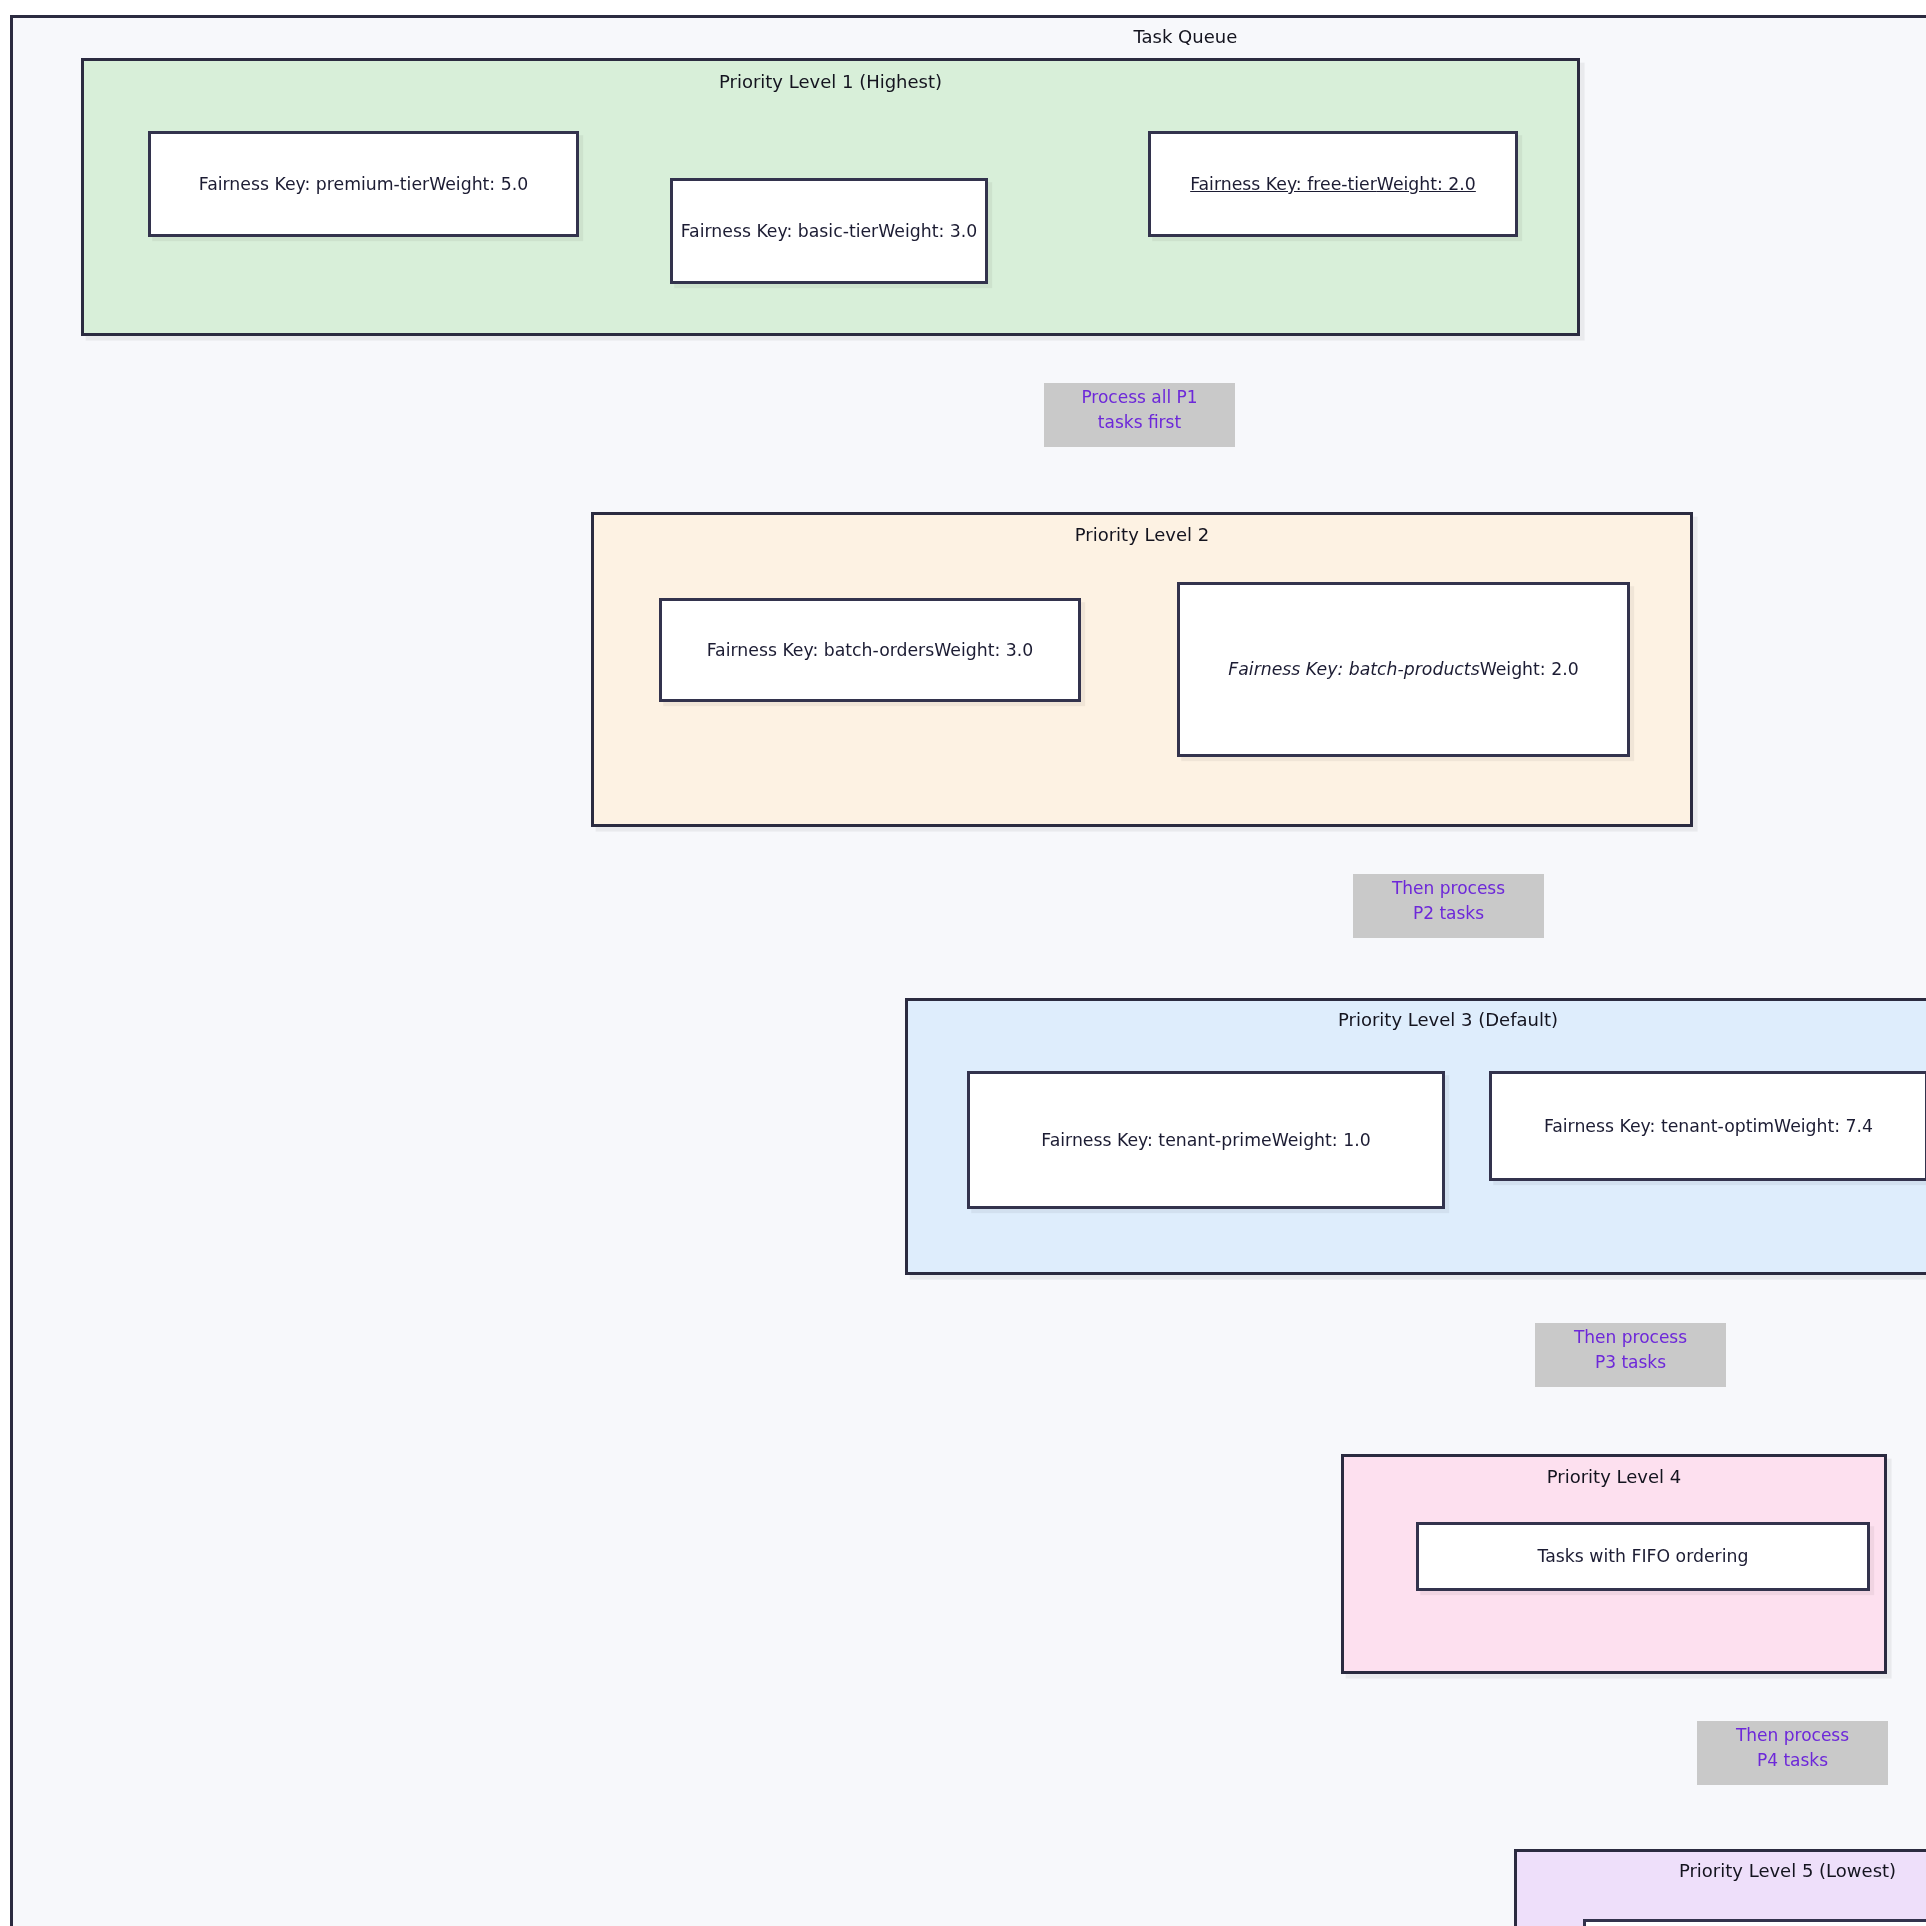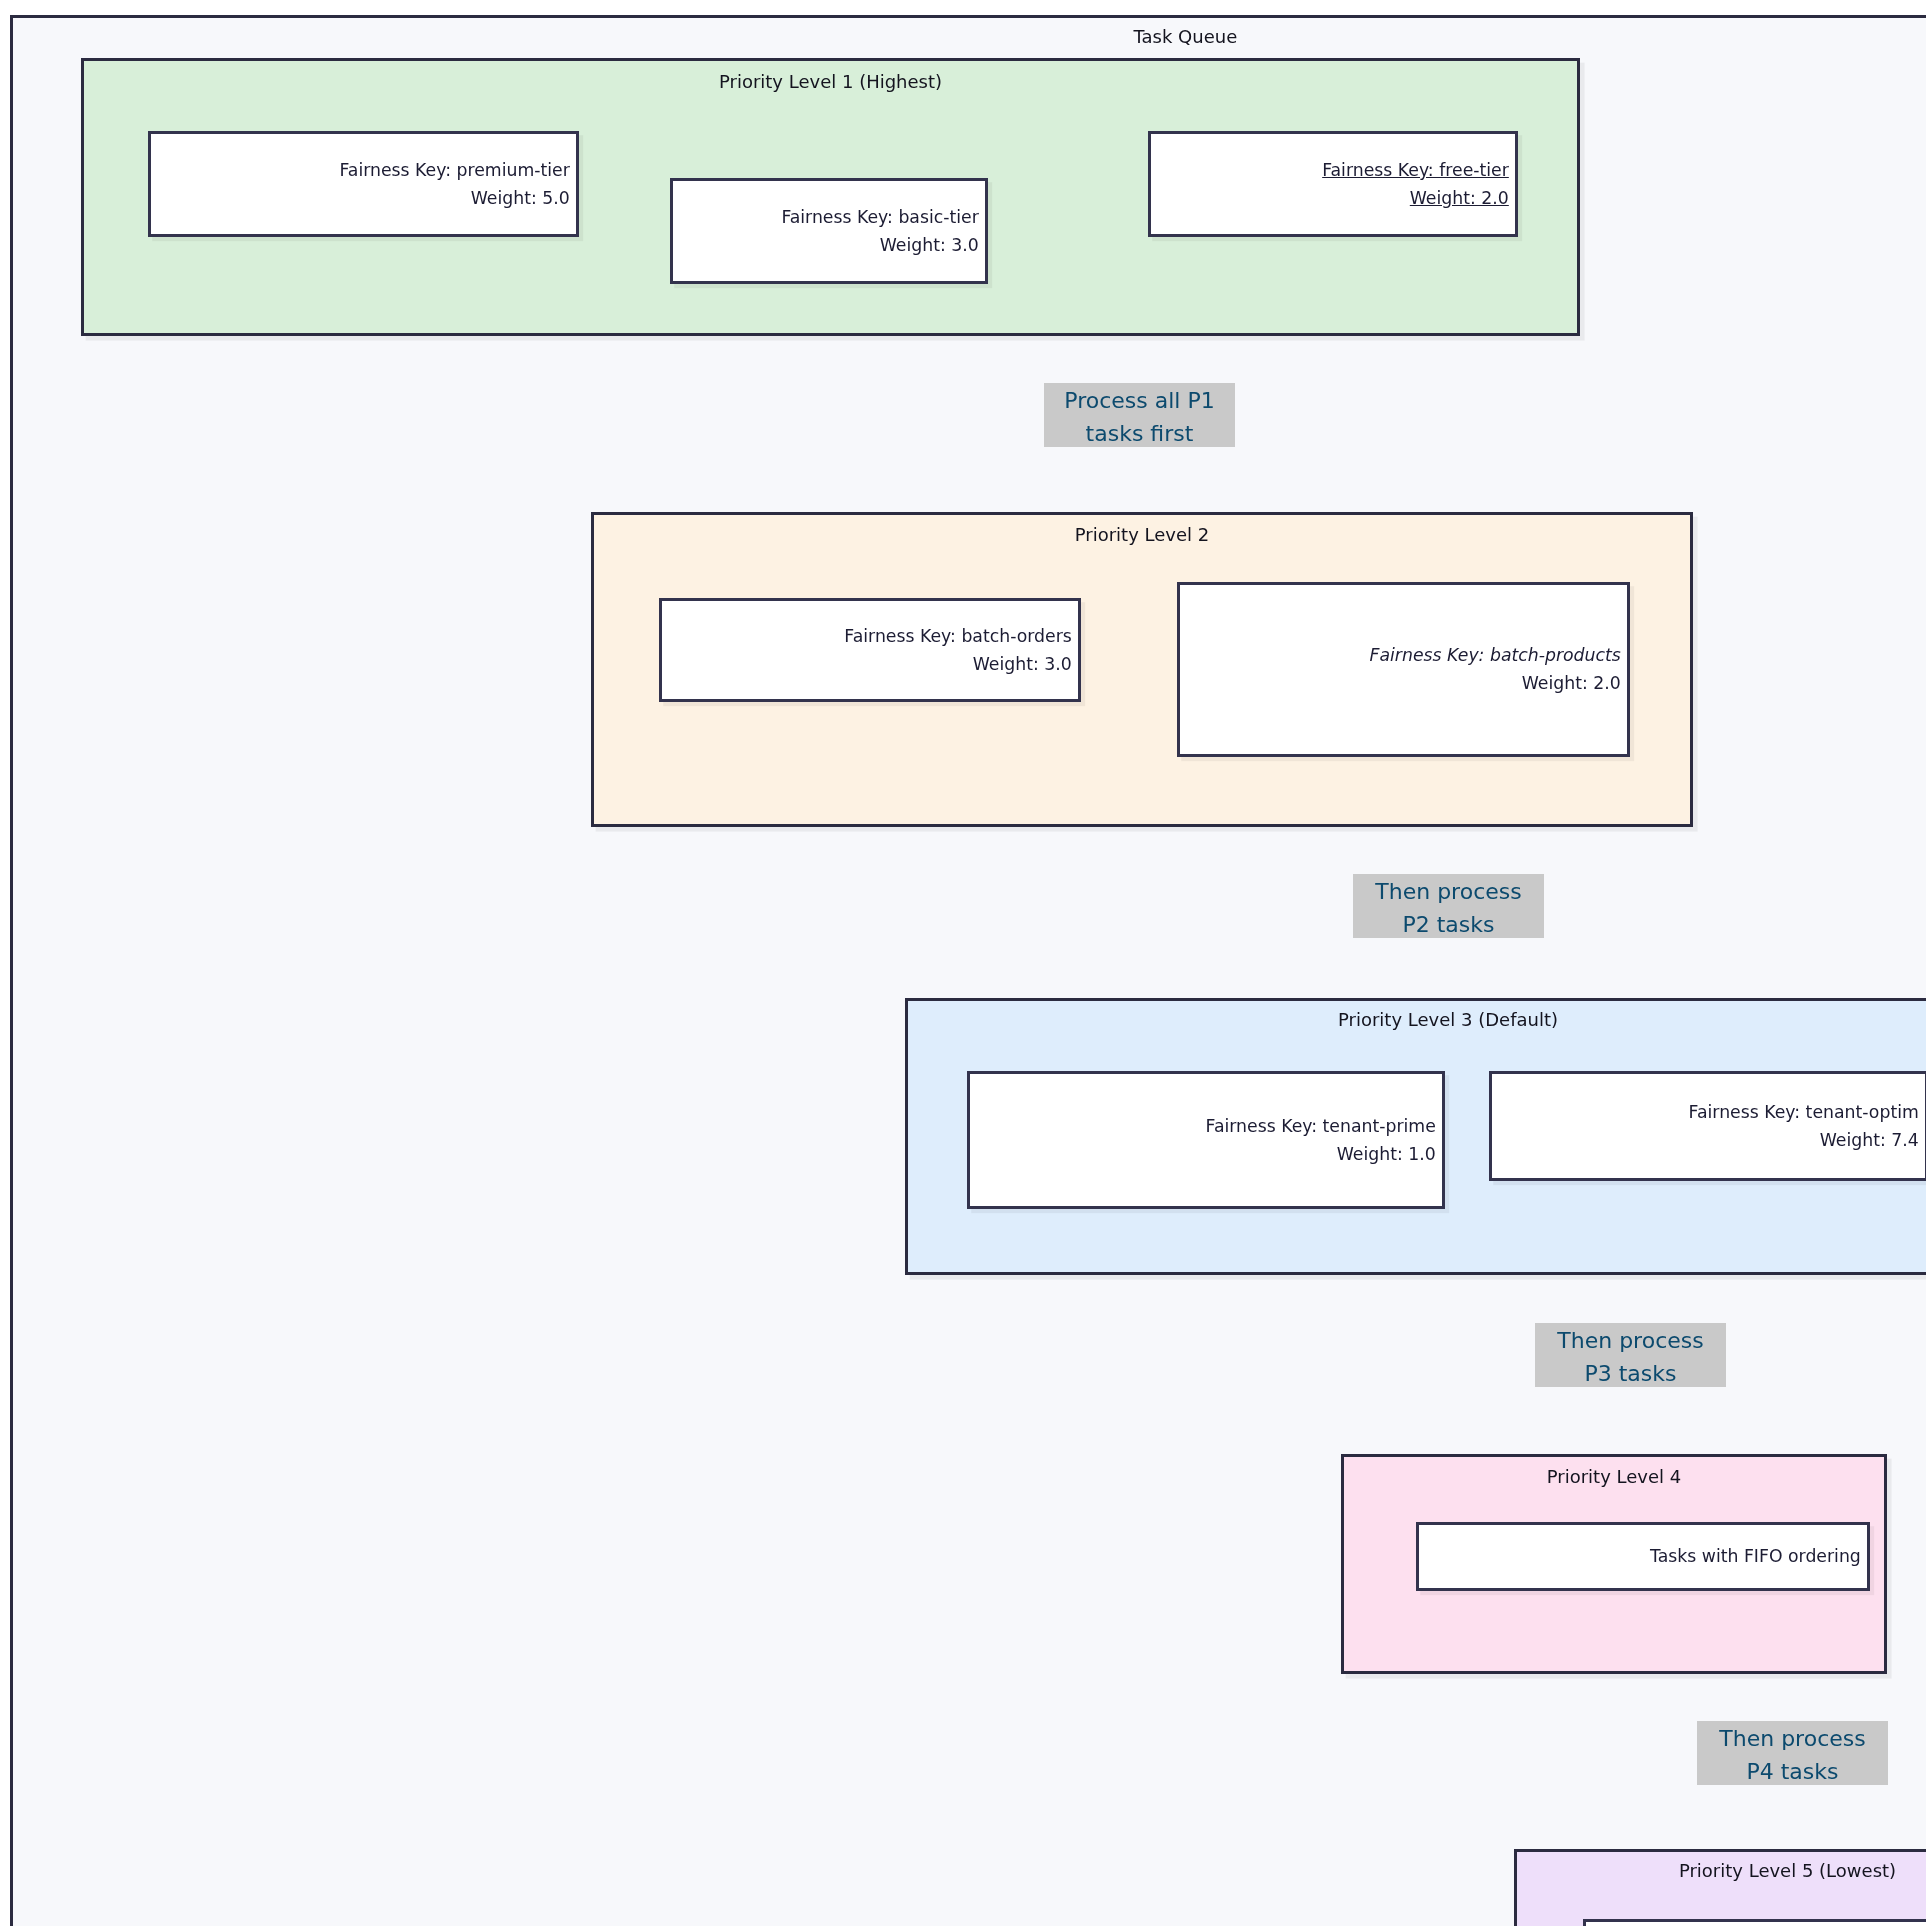--- a/index.html
+++ b/index.html
@@ -36,38 +36,38 @@
   .cluster.p5{background:#eedffa;}
 
   
   .node{
     position:absolute;
     box-sizing:border-box;
     border:3.1px solid #33334d;
     background:#ffffff;
     box-shadow:4.2px 4.2px 0 0 rgba(0,0,0,0.05);
     display:flex;
-    flex-direction:column;
-    align-items:flex-end;
+    flex-direction:row;
+    align-items:center;
     justify-content:center;
     color:#1c1c33;
     font-size:17.3px;
     line-height:1.62;
     text-align:center;
     padding:2.3px 6.2px;
   }
   .node .ln{display:block;white-space:pre;}
   .node .wrapln{display:block;}
 
   
   .elabel{
     position:absolute;
     background:#c9c9c9;
-    color:#0c4a6e;
-    font-size:22px;
+    color:#6d28d9;
+    font-size:17px;
     line-height:1.48;
     text-align:center;
     padding:2.3px 3.9px 3.9px 3.9px;
     box-sizing:border-box;
     white-space:pre-line;
   }
 </style>
 </head>
 <body>
 

